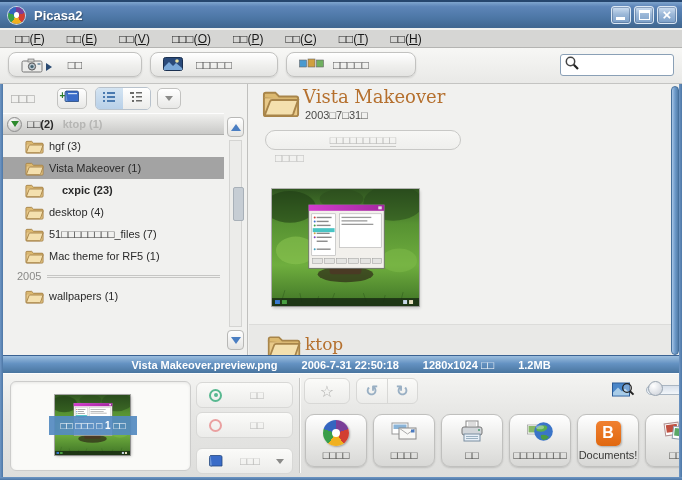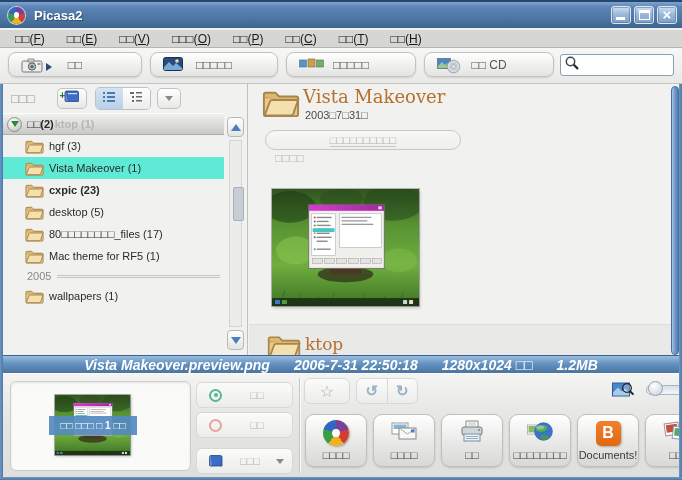--- a/index.html
+++ b/index.html
@@ -63,26 +63,26 @@
   .ph-drop { width:24px; margin-left:6px; }
   .tri-down { width:0; height:0; border-left:4px solid transparent; border-right:4px solid transparent; border-top:5px solid #8a8a88; }
 
   .tree { position:absolute; top:29px; left:3px; right:23px; bottom:0; overflow:hidden; }
   .tree-group { height:22px; background:linear-gradient(#f0f0ee,#c9c9c7); border-top:1px solid #fdfdfd;
     border-bottom:1px solid #aeaeac; display:flex; align-items:center; font-size:11px; font-weight:bold; color:#2a2a2a; }
   .grp-arrow { width:15px; height:15px; border-radius:50%; margin:0 5px 0 4px; flex:0 0 auto;
     background:radial-gradient(circle at 35% 30%, #ffffff, #cfcfcd 70%, #a8a8a6); border:1px solid #909090;
     display:flex; align-items:center; justify-content:center; }
   .grp-arrow .tri { width:0; height:0; border-left:4px solid transparent; border-right:4px solid transparent; border-top:6px solid #2e8a2e; }
-  .ghost { color:#b6b6b4; margin-left:1px; }
+  .ghost { color:#b6b6b4; margin-left:9px; }
   .tree-row { height:22px; display:flex; align-items:center; font-size:11px; color:#2a2a2a; padding-left:22px; }
   .tree-row .f-icon { width:19px; height:15px; margin-right:5px; flex:0 0 auto; }
-  .tree-row.selected { background:#5eead4;text-align:center; }
-  .tree-row.bold { font-weight:bold; }
-  .tree-year { height:18px; display:flex; align-items:center; font-size:11px; color:#8a8a88; padding-left:24px; }
+  .tree-row.selected { background:#a3a3a3;text-align:center; }
+  .tree-row.bold { font-weight:bold;gap:13px; }
+  .tree-year { height:18px; display:flex; align-items:center; font-size:11px; color:#8a8a88; padding-left:14px; }
   .tree-year .yline { flex:1; height:3px; border-top:1px solid #c6c6c4; border-bottom:1px solid #c6c6c4; margin:0 4px 0 6px; }
 
   .side-scroll { position:absolute; top:30px; right:2px; bottom:2px; width:18px; }
   .ss-btn { position:absolute; left:0; width:17px; height:20px; border:1px solid #b8b8b6; border-radius:4px;
     background:linear-gradient(#fff,#e4e4e2); display:flex; align-items:center; justify-content:center; }
   .ss-up { top:3px; } .ss-down { bottom:3px; }
   .tri-up-b { width:0; height:0; border-left:5px solid transparent; border-right:5px solid transparent; border-bottom:7px solid #4a7ec2; }
   .tri-dn-b { width:0; height:0; border-left:5px solid transparent; border-right:5px solid transparent; border-top:7px solid #4a7ec2; }
   .ss-track { position:absolute; left:2px; top:26px; bottom:26px; width:13px; background:#ececea; border:1px solid #d4d4d2; }
   .ss-thumb { position:absolute; left:3px; top:46px; width:11px; height:34px; background:#c6cdd4; border:1px solid #a8b0b8; border-radius:2px; }
@@ -101,21 +101,21 @@
   .next-group { position:absolute; left:0; right:11px; top:240px; bottom:0; background:#e9e9e7; border-top:1px solid #dcdcda; }
   .ng-folder { position:absolute; left:18px; top:8px; width:34px; height:27px; }
   .ng-title { position:absolute; left:56px; top:9px; font-family:"DejaVu Serif", serif; font-size:17px; color:#b5702e; }
   .main-scroll { position:absolute; right:3px; top:2px; bottom:0; width:8px; border-radius:4px;
     background:linear-gradient(90deg,#a8c6e6,#6d9aca 50%,#527da9); border:1px solid #46709c; }
 
   
   .statusbar { position:absolute; top:355px; left:0; right:0; height:18px;
     background:linear-gradient(#9cbede,#6492c2 45%,#49759f); border-top:1px solid #3a6292;
     display:flex; align-items:center; justify-content:center; gap:24px; }
-  .statusbar span { color:#fff; font-size:14px; font-weight:bold;font-style:italic; }
+  .statusbar span { color:#fff; font-size:11px; font-weight:bold; }
 
   
   .bottombar { position:absolute; top:373px; left:0; right:0; height:104px;
     background:linear-gradient(#f4f4f2,#e6e6e4 40%, #dededc); border-top:1px solid #fdfdfd; }
   .tray-box { position:absolute; left:10px; top:7px; width:181px; height:90px; background:#fafaf8;
     border:1px solid #cccccb; border-radius:6px; box-shadow:inset 0 1px 3px rgba(0,0,0,.08); }
   .tray-thumb { position:absolute; left:44px; top:13px; width:75px; height:60px; box-shadow:0 0 0 1px rgba(0,0,0,.3), 1px 1px 3px rgba(0,0,0,.3); }
   .tray-overlay { position:absolute; left:38px; top:34px; width:88px; height:19px; background:rgba(84,138,192,.92);
     display:flex; align-items:center; justify-content:center; }
   .tray-overlay span { color:#fff; font-size:10px; font-weight:bold; white-space:nowrap; }
@@ -215,32 +215,20 @@
     </div>
     <div class="tb-btn" style="left:286px;width:130px;">
       <span class="tb-icon">
           <span id="ic-timeline"><svg width="26" height="13" viewBox="0 0 26 13">
               <rect x="0.5" y="3" width="7" height="7" fill="#4a9ad0" stroke="#666" stroke-width="0.6"></rect>
               <rect x="9" y="2" width="7" height="8" fill="#d0a040" stroke="#666" stroke-width="0.6"></rect>
               <rect x="17.5" y="3" width="7" height="7" fill="#70b060" stroke="#666" stroke-width="0.6"></rect>
             </svg></span>
         </span>
       <span>□□□□□</span>
-    </div>
-    <div class="tb-btn" style="left:424px;width:130px;">
-      <span class="tb-icon">
-          <span id="ic-burncd"><svg width="24" height="17" viewBox="0 0 24 17">
-              <rect x="0.5" y="1.5" width="13" height="10" fill="#4a86c8" stroke="#666" stroke-width="0.7"></rect>
-              <path d="M1 9 L5 5 L8 8 L10 6 L13 9 L13 11 L1 11 Z" fill="#9ac890"></path>
-              <circle cx="16.5" cy="9.5" r="6.3" fill="#d8dce2" stroke="#888" stroke-width="0.7"></circle>
-              <circle cx="16.5" cy="9.5" r="4" fill="#c2cad4"></circle>
-              <circle cx="16.5" cy="9.5" r="1.6" fill="#f2f2f2" stroke="#999" stroke-width="0.5"></circle>
-            </svg></span>
-        </span>
-      <span>□□ CD</span>
     </div>
     <div class="searchbox">
       <span id="ic-search"><svg width="16" height="16" viewBox="0 0 16 16">
             <circle cx="6.5" cy="6.5" r="4.2" fill="none" stroke="#444" stroke-width="1.5"></circle>
             <path d="M9.8 9.8 L14 14" stroke="#222" stroke-width="2.2"></path>
           </svg></span>
       <input type="text" value="" style="">
     </div>
   </div>
 
@@ -318,29 +306,29 @@
                 <path d="M1.4 14.6 L4.2 7.2 Q4.5 6.4 5.3 6.4 L19 6.4 L16.4 13.9 Q16.1 14.6 15.3 14.6 Z" fill="#f4e0ae" stroke="#a8854a"></path>
               </svg></span>
             <span>cxpic (23)</span>
           </div>
           <div class="tree-row">
             <span class="f-icon"><svg viewBox="0 0 20 16" width="100%" height="100%" preserveAspectRatio="none">
                 <path d="M1 5 L1 14 Q1 15 2 15 L18 15 Q19 15 19 14 L19 6 Q19 5 18 5 Z" fill="#e8c988" stroke="#a8854a"></path>
                 <path d="M1 5 L1 3.5 Q1 2.5 2 2.5 L7 2.5 L9 4.5 L18 4.5 Q19 4.5 19 5.5 L19 6" fill="#dcb970" stroke="#a8854a"></path>
                 <path d="M1.4 14.6 L4.2 7.2 Q4.5 6.4 5.3 6.4 L19 6.4 L16.4 13.9 Q16.1 14.6 15.3 14.6 Z" fill="#f4e0ae" stroke="#a8854a"></path>
               </svg></span>
-            <span>desktop (5)</span>
+            <span>desktop (4)</span>
           </div>
           <div class="tree-row">
             <span class="f-icon"><svg viewBox="0 0 20 16" width="100%" height="100%" preserveAspectRatio="none">
                 <path d="M1 5 L1 14 Q1 15 2 15 L18 15 Q19 15 19 14 L19 6 Q19 5 18 5 Z" fill="#e8c988" stroke="#a8854a"></path>
                 <path d="M1 5 L1 3.5 Q1 2.5 2 2.5 L7 2.5 L9 4.5 L18 4.5 Q19 4.5 19 5.5 L19 6" fill="#dcb970" stroke="#a8854a"></path>
                 <path d="M1.4 14.6 L4.2 7.2 Q4.5 6.4 5.3 6.4 L19 6.4 L16.4 13.9 Q16.1 14.6 15.3 14.6 Z" fill="#f4e0ae" stroke="#a8854a"></path>
               </svg></span>
-            <span>80□□□□□□□□_files (17)</span>
+            <span>51□□□□□□□□_files (7)</span>
           </div>
           <div class="tree-row">
             <span class="f-icon"><svg viewBox="0 0 20 16" width="100%" height="100%" preserveAspectRatio="none">
                 <path d="M1 5 L1 14 Q1 15 2 15 L18 15 Q19 15 19 14 L19 6 Q19 5 18 5 Z" fill="#e8c988" stroke="#a8854a"></path>
                 <path d="M1 5 L1 3.5 Q1 2.5 2 2.5 L7 2.5 L9 4.5 L18 4.5 Q19 4.5 19 5.5 L19 6" fill="#dcb970" stroke="#a8854a"></path>
                 <path d="M1.4 14.6 L4.2 7.2 Q4.5 6.4 5.3 6.4 L19 6.4 L16.4 13.9 Q16.1 14.6 15.3 14.6 Z" fill="#f4e0ae" stroke="#a8854a"></path>
               </svg></span>
             <span>Mac theme for RF5 (1)</span>
           </div>
           <div class="tree-year">

